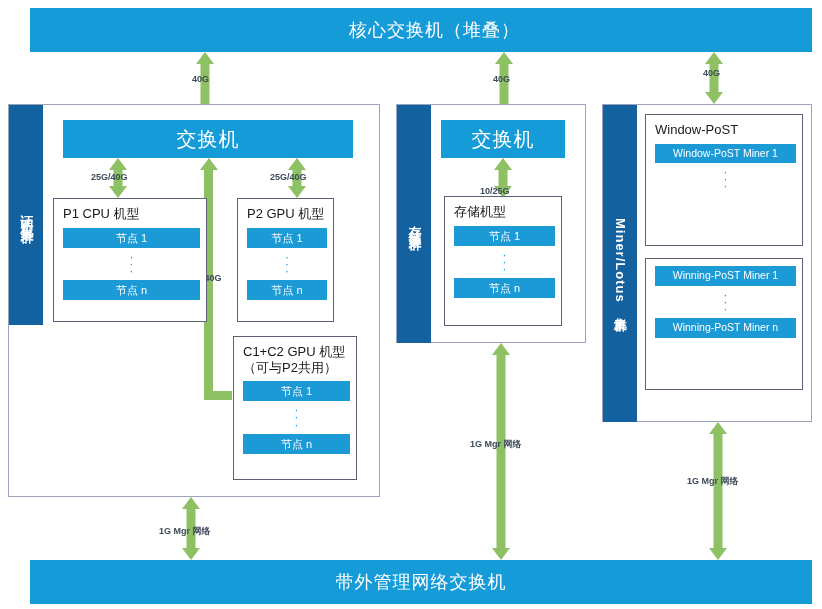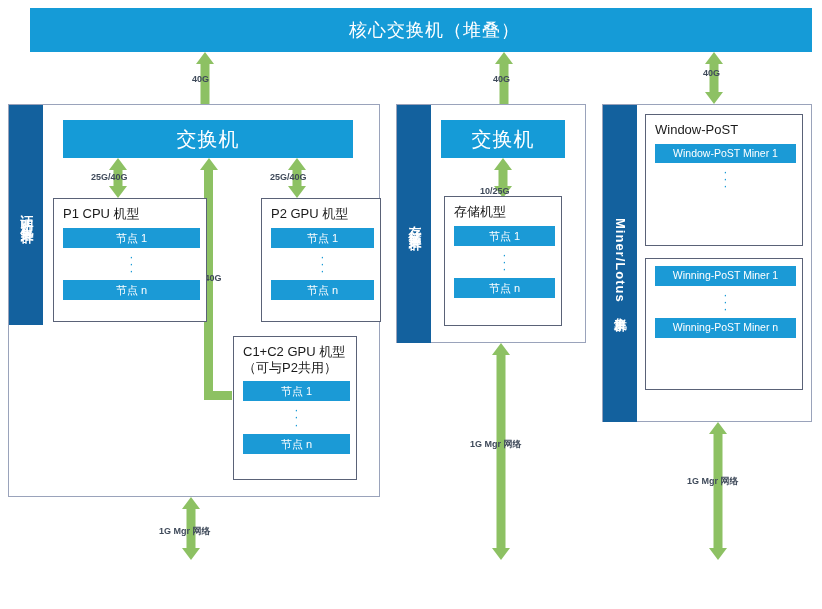--- a/index.html
+++ b/index.html
@@ -79,21 +79,21 @@
   }
   .group-title {
     font-size: 13px;
     color: #1a1a1a;
     font-weight: 400;
     line-height: 1.2;
     margin-bottom: 6px;
     white-space: pre-line;
   }
   #grp-p1   { left: 53px;  top: 198px; width: 154px; height: 124px; }
-  #grp-p2   { left: 237px; top: 198px; width: 120px; height: 124px; margin-left: 24px; }
+  #grp-p2   { left: 237px; top: 198px; width: 97px; height: 124px; }
   #grp-c1c2 { left: 233px; top: 336px; width: 124px; height: 144px; }
   #grp-store{ left: 444px; top: 196px; width: 118px; height: 130px; }
   #grp-wpost{ left: 645px; top: 114px; width: 158px; height: 132px; }
   #grp-npost{ left: 645px; top: 258px; width: 158px; height: 132px; }
 
   
   .node {
     background: #1b9ad6;
     color: #ffffff;
     font-size: 11px;
@@ -318,14 +318,15 @@
   </div>
   <div class="alabel" style="left:470px; top:438px;">1G Mgr 网络</div>
 
   <div class="arrow" style="left:709px; top:422px; width:18px; height:138px;">
     <div class="head up"></div>
     <div class="head down"></div>
     <div class="shaft" style="top:11px; height:116px;"></div>
   </div>
   <div class="alabel" style="left:687px; top:475px;">1G Mgr 网络</div>
 
+  <div class="banner" id="mgmt-switch">带外管理网络交换机</div>
 
 </div>
 
 </body></html>

